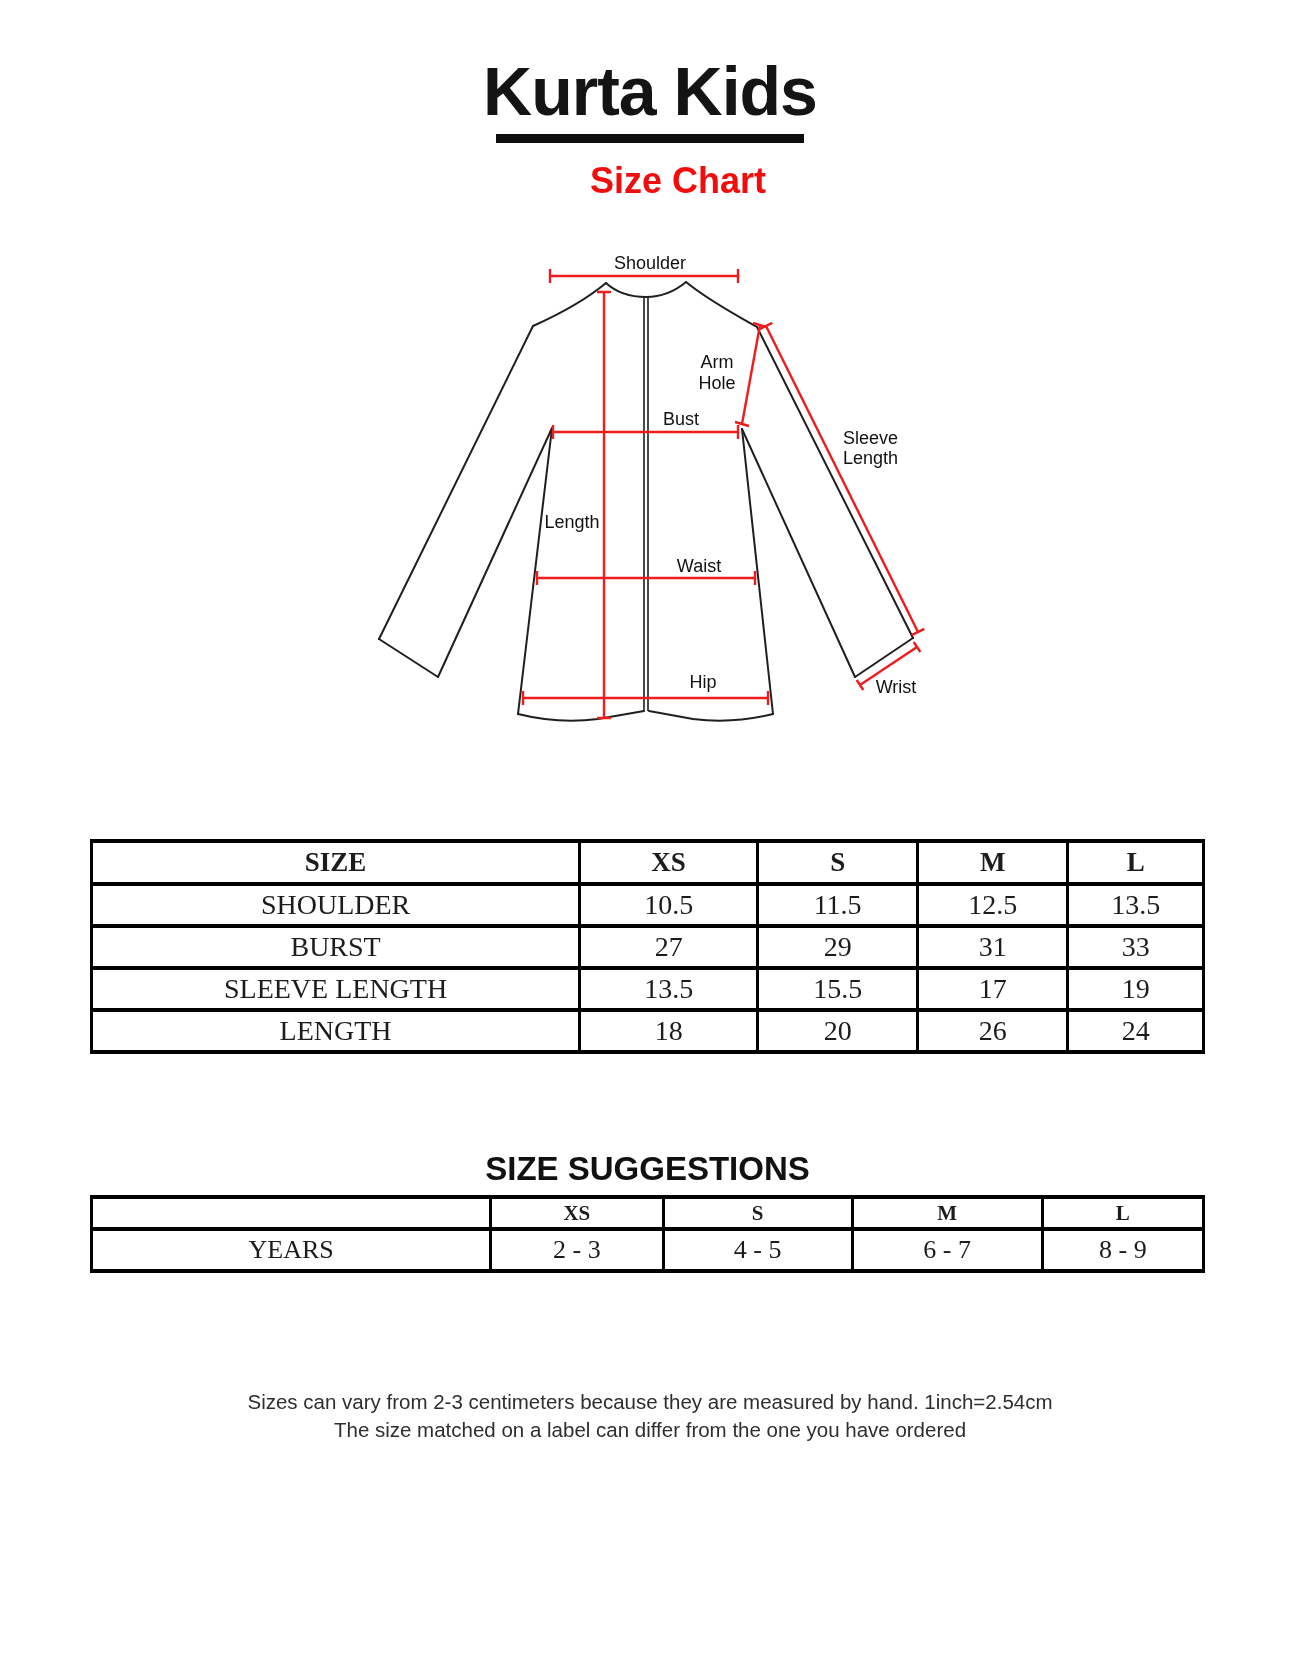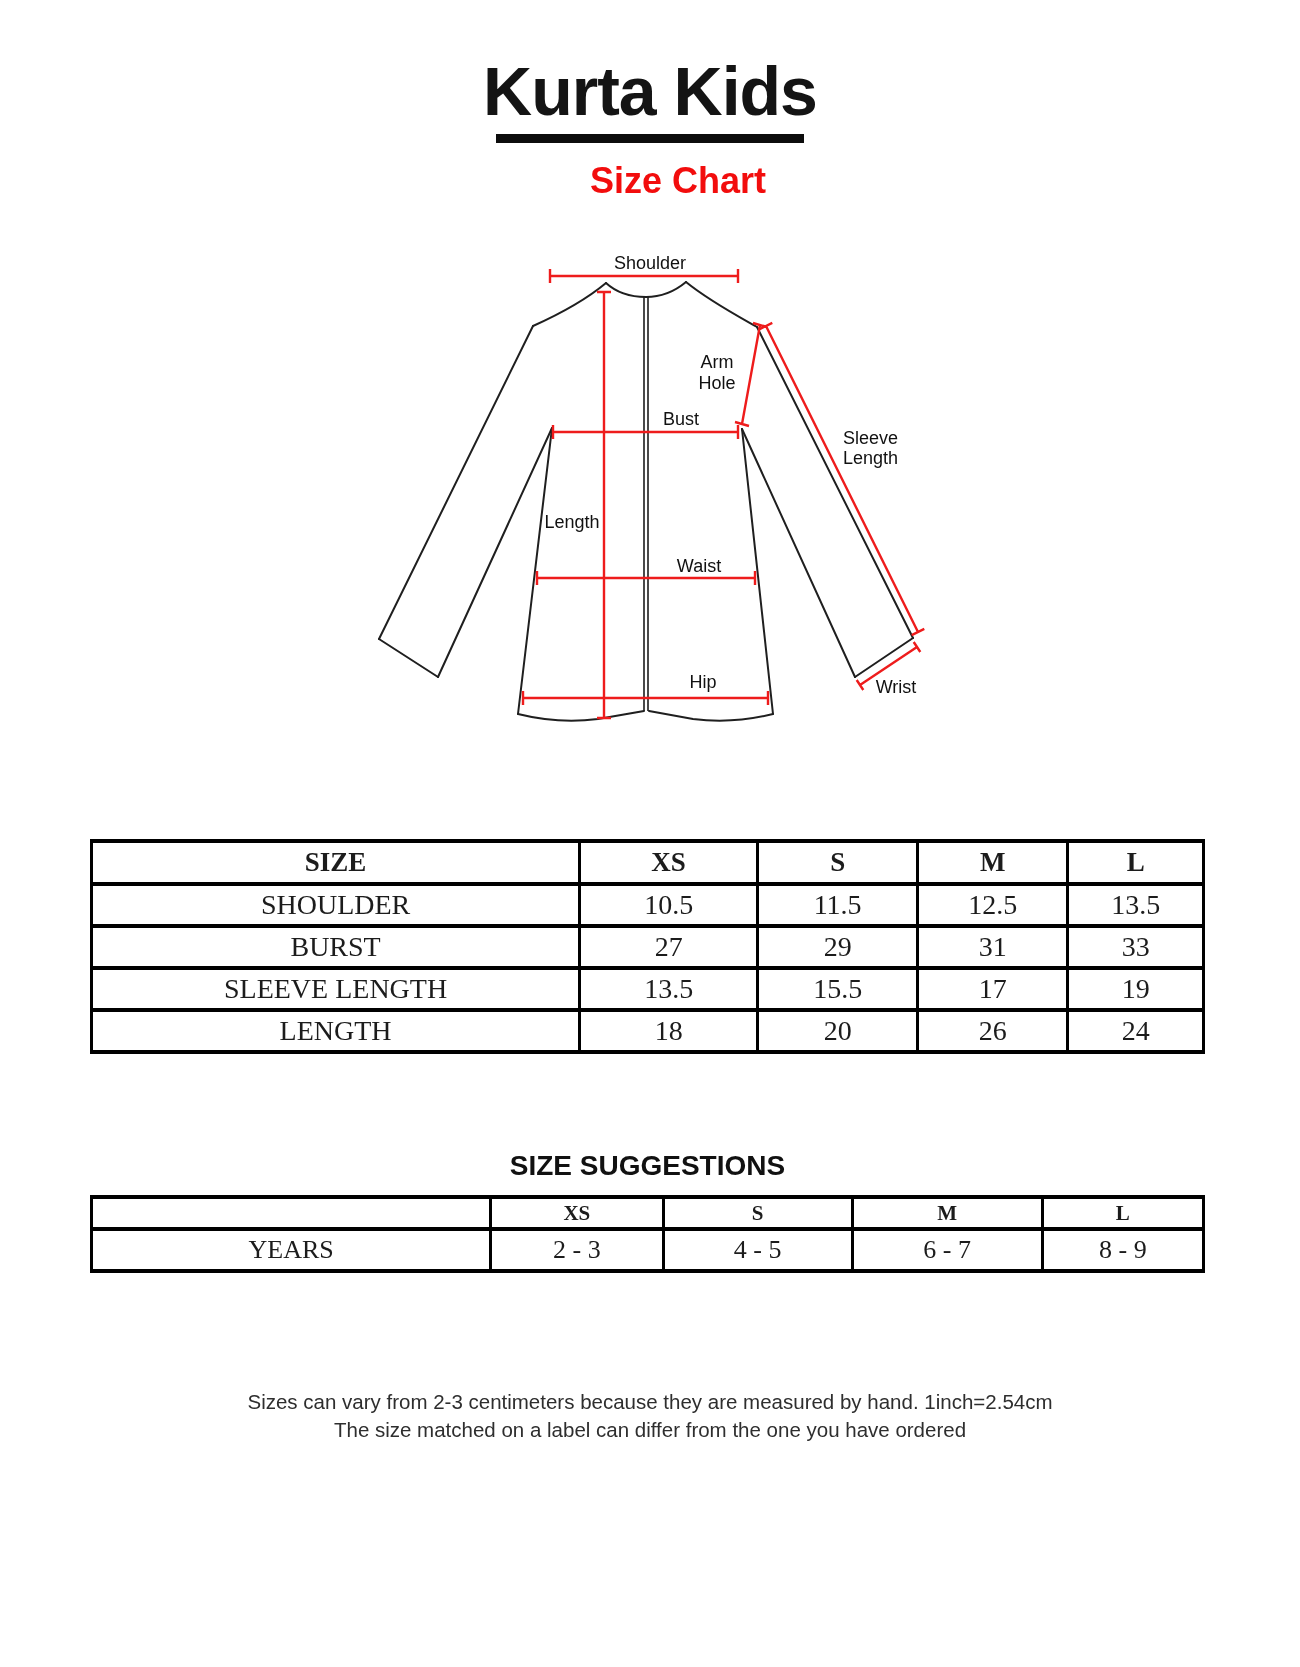--- a/index.html
+++ b/index.html
@@ -18,21 +18,21 @@
   .diagram svg{display:block;width:100%;height:100%;}
   .garment{stroke:#1f1f1f;stroke-width:2;fill:none;stroke-linejoin:round;stroke-linecap:round;}
   .placket{stroke:#1f1f1f;stroke-width:1.6;fill:none;}
   .measure{stroke:#ee1c1c;stroke-width:2.4;fill:none;stroke-linecap:butt;}
   .dlabel{font-family:"Liberation Sans",sans-serif;font-size:18px;fill:#111111;}
 
   
   .section-heading{position:absolute;left:90px;width:1115px;text-align:center;
                    font-weight:bold;color:#111111;}
   #inches-heading{top:788px;font-size:31px;}
-  #suggestions-heading{top:1150px;font-size:28px;}
+  #suggestions-heading{top:1150px;font-size:33px;}
 
   
   .size-table{position:absolute;left:90px;border-collapse:collapse;table-layout:fixed;
               width:1115px;background:#ffffff;font-family:Liberation Serif, serif;}
   .size-table td,.size-table th{border-left:3px solid #000;border-right:3px solid #000;
               border-top:4px solid #000;border-bottom:4px solid #000;
               text-align:center;vertical-align:middle;padding:0;color:#1c1c1c;
               overflow:hidden;white-space:nowrap;}
   #inches-table{top:839px;}
   #inches-table th{height:39px;font-size:27px;font-weight:bold;}

